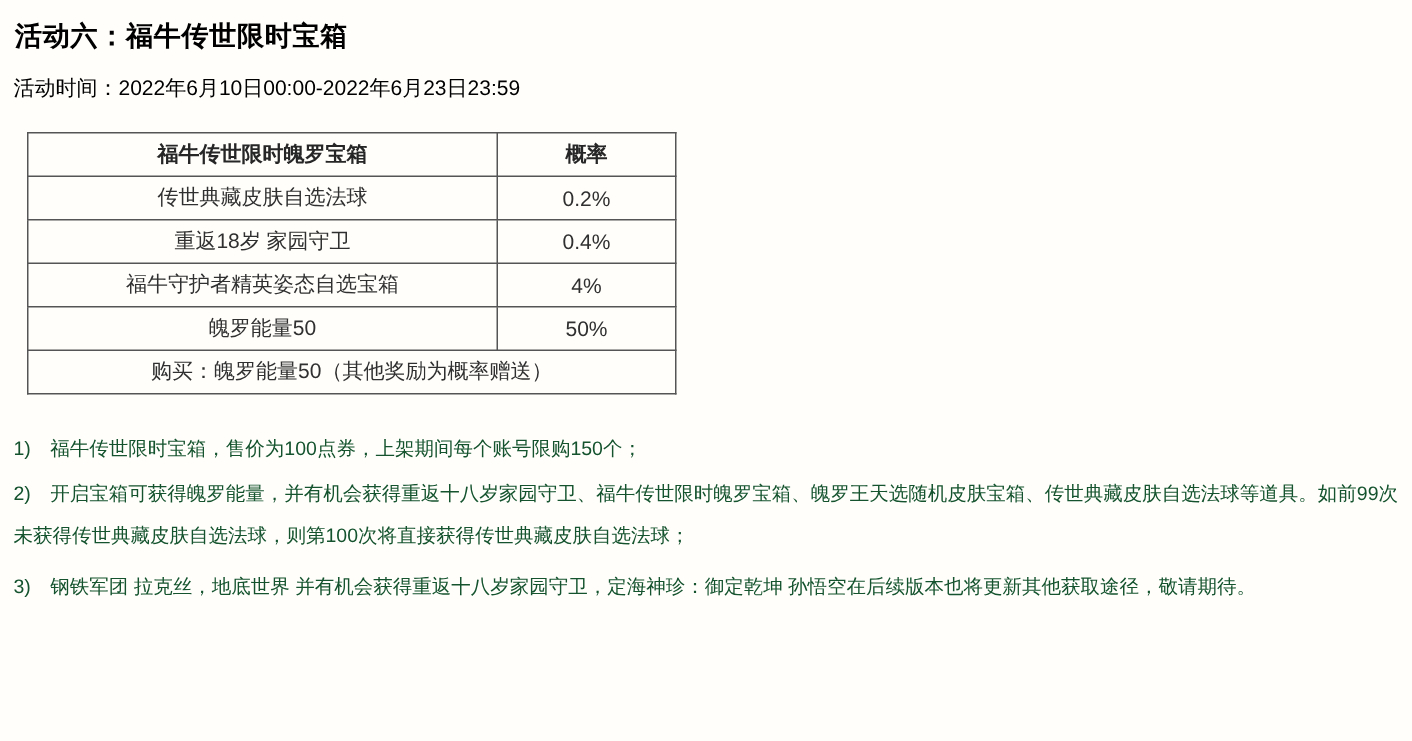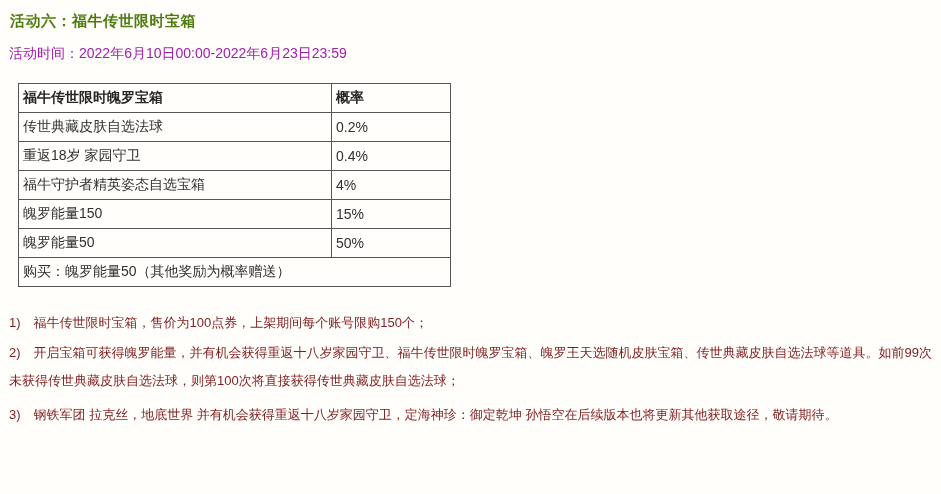--- a/index.html
+++ b/index.html
@@ -11,60 +11,60 @@
   .page {
     position: relative;
     width: 941px;
     height: 494px;
     box-sizing: border-box;
     padding: 8px 6px 8px 8px;
     overflow: hidden;
     color: #333333;
   }
   .title {
-    font-size: 15px;
+    font-size: 18px;
     font-weight: bold;
-    color: #4d7c0f;
+    color: #000000;
     padding: 4px 0 0 2px;
     letter-spacing: 0.5px;
   }
   .time-line {
     font-size: 14px;
-    color: #a21caf;
+    color: #000000;
     margin-top: 14px;
     padding-left: 1px;
   }
   table.prob-table {
     border-collapse: collapse;
     table-layout: fixed;
     width: 432px;
     margin: 20px 0 0 10px;
     background: transparent;
   }
   .prob-table th, .prob-table td {
     border: 1px solid #555555;
     height: 28px;
-    text-align: left;
+    text-align: center;
     vertical-align: middle;
     font-size: 14px;
     color: #303030;
     padding: 0 4px;
     overflow: hidden;
     white-space: nowrap;
   }
   .prob-table th {
     font-weight: bold;
     color: #262626;
   }
   .prob-table .col-item  { width: 313px; }
   .prob-table .col-prob  { width: 119px; }
   .notes {
     margin-top: 22px;
     font-size: 13px;
-    color: #7f1d1d;
+    color: #14532d;
     padding-left: 1px;
   }
   .note {
     margin: 0 0 2px 0;
     line-height: 28px;
   }
   .note .marker {
     display: inline-block;
     margin-right: 13px;
   }
@@ -99,24 +99,20 @@
       </tr>
       <tr>
         <td>重返18岁 家园守卫</td>
         <td>0.4%</td>
       </tr>
       <tr>
         <td>福牛守护者精英姿态自选宝箱</td>
         <td>4%</td>
       </tr>
       <tr>
-        <td>魄罗能量150</td>
-        <td>15%</td>
-      </tr>
-      <tr>
         <td>魄罗能量50</td>
         <td>50%</td>
       </tr>
     </tbody>
     <tfoot>
       <tr>
         <td colspan="2">购买：魄罗能量50（其他奖励为概率赠送）</td>
       </tr>
     </tfoot>
   </table>

